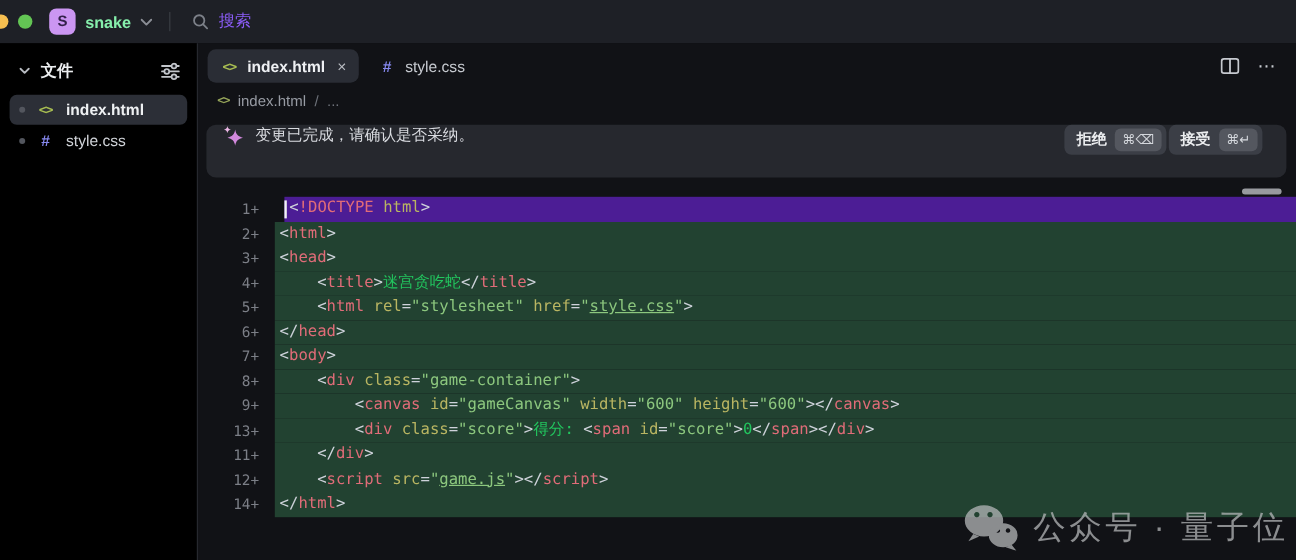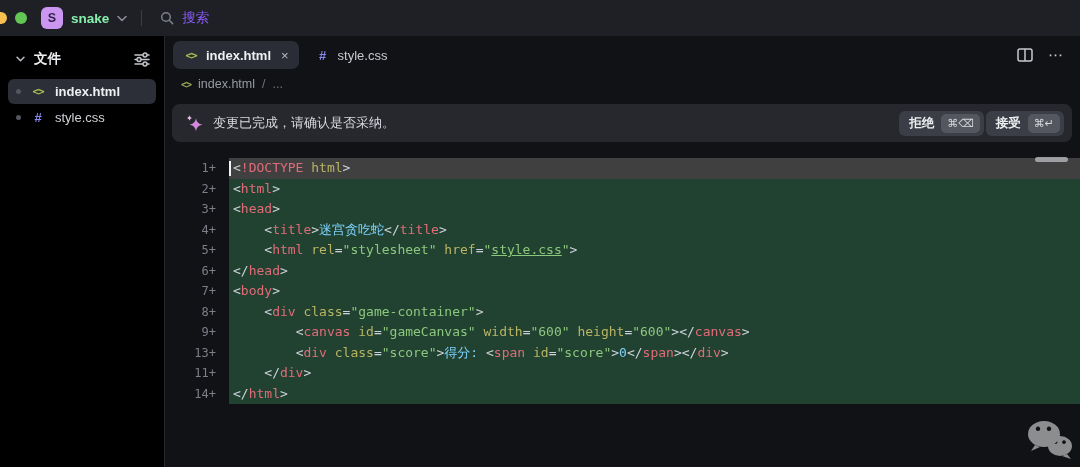--- a/index.html
+++ b/index.html
@@ -42,41 +42,41 @@
     font-size:13px;color:#c6c9cf;cursor:pointer;margin-right:6px;}
   .tab.active{background:#2a2d35;color:#eef0f3;font-weight:700;}
   .tab-close{color:#b9bcc2;font-size:13px;margin-left:3px;font-weight:400;}
   .tab-actions{margin-left:auto;display:flex;align-items:center;gap:15px;color:#c6c9cf;}
   .more-glyph{font-size:15px;letter-spacing:1px;cursor:pointer;color:#c6c9cf;}
   
   .breadcrumb{display:flex;align-items:center;gap:7px;padding:3px 0 7px 16px;font-size:12.5px;color:#979ba3;flex:none;}
   .bc-dim{color:#6e727a;}
   .bc-icon{color:#97a65a;font-family:"DejaVu Sans Mono",monospace;font-weight:700;font-size:10px;letter-spacing:-1px;}
   
-  .notice{margin:6px 8px 0 7px;height:38px;background:#26282e;border-radius:8px;
-    display:flex;align-items:center;padding:0 8px 0 13px;flex:none;}
+  .notice{margin:6px 8px 0 7px;height:44px;background:#26282e;border-radius:8px;
+    display:flex;align-items:flex-start;padding:0 20px 0 13px;flex:none;}
   .notice-msg{font-size:13px;color:#d9dbe0;margin-left:9px;}
   .notice-actions{margin-left:auto;display:flex;gap:2px;}
   .nbtn{display:flex;align-items:center;gap:7px;background:#3b3e46;border:none;border-radius:6px;
     height:25px;padding:0 4px 0 10px;color:#eceef0;font-size:12.5px;font-weight:700;cursor:pointer;
     font-family:"Liberation Sans",sans-serif;}
   .kbd{background:#54575f;border-radius:5px;height:19px;display:flex;align-items:center;
     padding:0 6px;font-size:11px;color:#d4d7dc;font-weight:400;font-family:"DejaVu Sans",sans-serif;}
   
   .code{margin-top:16px;font-family:"DejaVu Sans Mono",monospace;font-size:13px;line-height:20.5px;flex:none;}
   .cl{display:flex;}
   .gut{flex:0 0 64px;text-align:right;padding-right:13px;color:#7c7f87;font-size:12px;user-select:none;}
   .src{flex:1;background:#224231;white-space:pre;position:relative;padding-left:4px;color:#ced2da;}
-  .cl.cur .src{background:#404040;}
+  .cl.cur .src{background:#4c1d95;margin-left:8px;}
   .caret{position:absolute;left:0;top:2.5px;width:2px;height:15px;background:#f2f3f5;}
   .tk-tag{color:#e06c78;}
   .tk-attr{color:#b9b562;}
   .tk-str{color:#8cc77e;}
   .tk-lnk{color:#8cc77e;text-decoration:underline;}
-  .tk-txt{color:#7dd3fc;}
+  .tk-txt{color:#22c55e;}
   .tk-pun{color:#ced2da;}
   
   .scroll-thumb{position:absolute;top:121px;right:12px;width:33px;height:5px;border-radius:3px;background:#a7aaae;opacity:.9;cursor:grab;}
   .watermark{position:absolute;right:6px;bottom:8px;display:flex;align-items:center;gap:11px;color:#b4b6b8;opacity:.75;pointer-events:none;}
   .wm-text{font-size:27px;letter-spacing:3px;}
 </style>
 </head>
 <body>
 
 <div class="window">
@@ -221,33 +221,38 @@
           </div>
           <div class="cl">
             <span class="gut">13+</span>
             <span class="src">        <span class="tk-pun">&lt;</span><span class="tk-tag">div</span><span class="tk-attr"> class</span><span class="tk-pun">=</span><span class="tk-str">"score"</span><span class="tk-pun">&gt;</span><span class="tk-txt">得分: </span><span class="tk-pun">&lt;</span><span class="tk-tag">span</span><span class="tk-attr"> id</span><span class="tk-pun">=</span><span class="tk-str">"score"</span><span class="tk-pun">&gt;</span><span class="tk-txt">0</span><span class="tk-pun">&lt;/</span><span class="tk-tag">span</span><span class="tk-pun">&gt;&lt;/</span><span class="tk-tag">div</span><span class="tk-pun">&gt;</span></span>
           </div>
           <div class="cl">
             <span class="gut">11+</span>
             <span class="src">    <span class="tk-pun">&lt;/</span><span class="tk-tag">div</span><span class="tk-pun">&gt;</span></span>
           </div>
           <div class="cl">
+            <span class="gut">12+</span>
+            <span class="src">    <span class="tk-pun">&lt;</span><span class="tk-tag">script</span><span class="tk-attr"> src</span><span class="tk-pun">=</span><span class="tk-str">"</span><span class="tk-lnk">game.js</span><span class="tk-str">"</span><span class="tk-pun">&gt;&lt;/</span><span class="tk-tag">script</span><span class="tk-pun">&gt;</span></span>
+          </div>
+          <div class="cl">
             <span class="gut">14+</span>
             <span class="src"><span class="tk-pun">&lt;/</span><span class="tk-tag">html</span><span class="tk-pun">&gt;</span></span>
           </div>
         </div>
 
       <div class="scroll-thumb"></div>
 
       <div class="watermark">
         <svg width="48" height="40" viewBox="0 0 48 40">
           <path fill-rule="evenodd" fill="#b4b6b8" d="M2,15 a16,13 0 1 0 32,0 a16,13 0 1 0 -32,0 Z
             M12,12 a2.2,2.2 0 1 1 0.01,0 Z  M23,12 a2.2,2.2 0 1 1 0.01,0 Z"></path>
           <path fill="#b4b6b8" d="M9,26 L5,32 L14,28 Z"></path>
           <path fill-rule="evenodd" fill="#b4b6b8" d="M22,27 a12,10 0 1 0 24,0 a12,10 0 1 0 -24,0 Z
             M29.5,25 a1.9,1.9 0 1 1 0.01,0 Z  M38,25 a1.9,1.9 0 1 1 0.01,0 Z"></path>
           <path fill="#b4b6b8" d="M41,35 L45,40 L36,37 Z"></path>
         </svg>
+        <span class="wm-text">公众号 · 量子位</span>
       </div>
 
     </section>
   </div>
 </div>
 
 </body></html>

